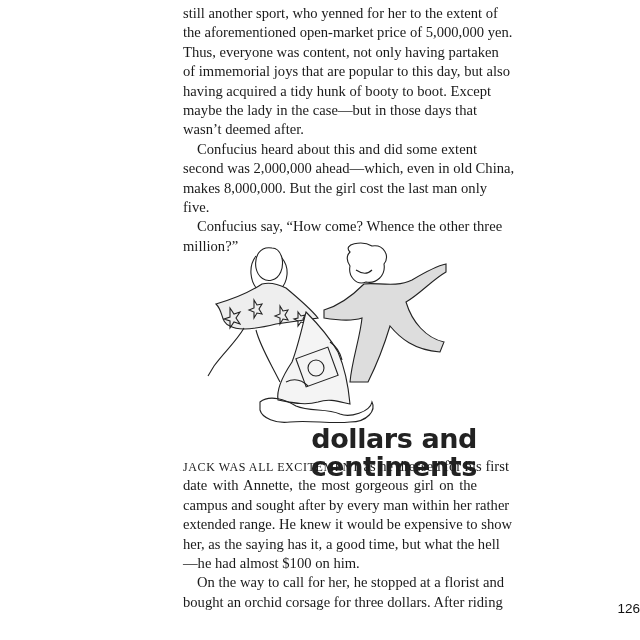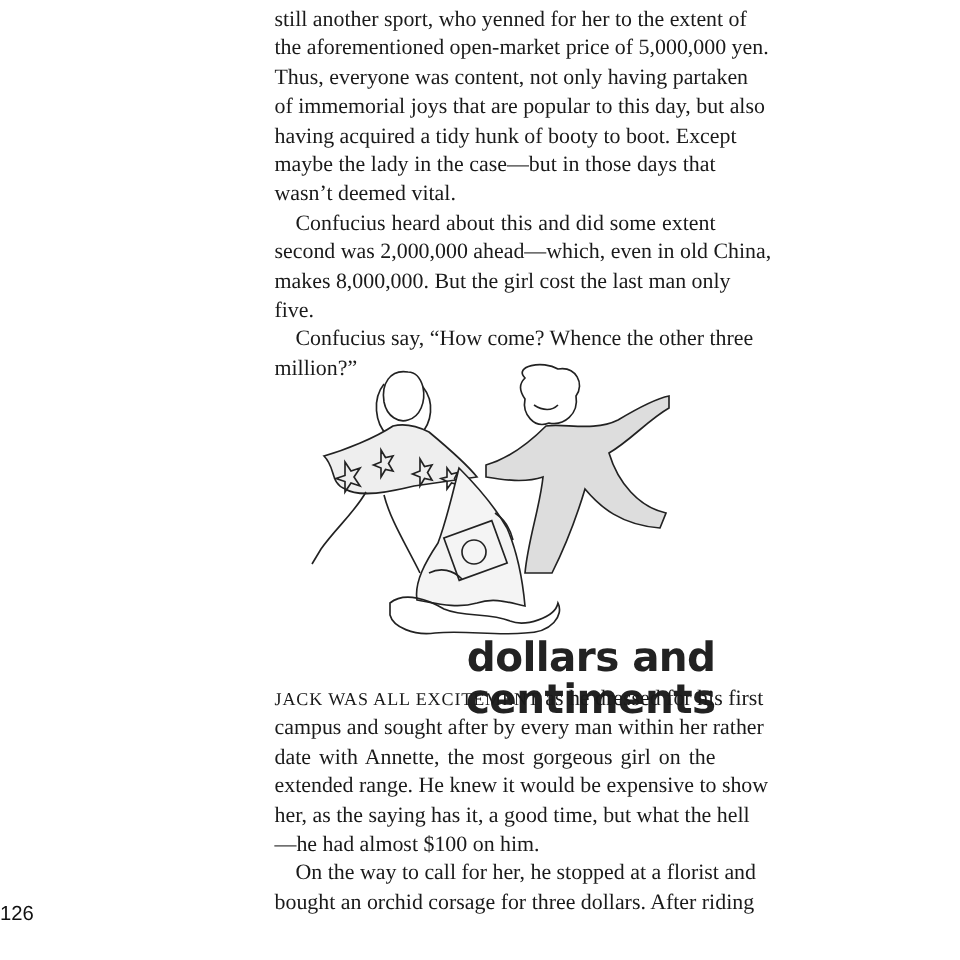--- a/index.html
+++ b/index.html
@@ -6,36 +6,36 @@
   body { width:640px; height:640px; position:relative; overflow:hidden; }
   .page { position:absolute; left:0; top:0; width:640px; height:472px; background:#fff; }
   .col { position:absolute; left:183px; width:294px; font-family:"Liberation Serif","DejaVu Serif",serif; color:#1a1a1a; font-size:14.6px; line-height:19.4px; }
   .ln { display:block; white-space:nowrap; text-align:justify; text-align-last:justify; height:19.4px; }
   .ln.last { text-align-last:left; }
   .ln.indent { padding-left:14px; }
   .top { top:4px; }
   .bottom { top:457px; }
   .sc { font-variant:small-caps; letter-spacing:0.6px; font-size:12px; }
   .heading { position:absolute; left:183px; width:294px; top:425px; text-align:right; font-family:"DejaVu Sans","Liberation Sans",sans-serif; font-weight:bold; font-size:27px; letter-spacing:-0.4px; color:#222; line-height:28px; }
-  .pageno { position:absolute; left:0; width:640px; top:601px; text-align:left; font-family:"Liberation Sans","DejaVu Sans",sans-serif; font-size:13.5px; color:#111; }
+  .pageno { position:absolute; left:0; width:640px; top:601px; text-align:right; font-family:"Liberation Sans","DejaVu Sans",sans-serif; font-size:13.5px; color:#111; }
   .illus { position:absolute; left:200px; top:242px; width:250px; height:186px; }
 </style>
 </head>
 <body>
 
 <div class="page">
 
   <div class="col top">
     <span class="ln">still another sport, who yenned for her to the extent of</span>
     <span class="ln">the aforementioned open-market price of 5,000,000 yen.</span>
     <span class="ln">Thus, everyone was content, not only having partaken</span>
     <span class="ln">of immemorial joys that are popular to this day, but also</span>
     <span class="ln">having acquired a tidy hunk of booty to boot. Except</span>
     <span class="ln">maybe the lady in the case—but in those days that</span>
-    <span class="ln last">wasn’t deemed vital.</span>
+    <span class="ln last">wasn’t deemed after.</span>
     <span class="ln indent">Confucius heard about this and did some extent</span>
     <span class="ln">second was 2,000,000 ahead—which, even in old China,</span>
     <span class="ln">makes 8,000,000. But the girl cost the last man only</span>
     <span class="ln last">five.</span>
     <span class="ln indent">Confucius say, “How come? Whence the other three</span>
     <span class="ln last">million?”</span>
   </div>
 
   <div class="illus">
     <svg width="250" height="186" viewBox="0 0 250 186">
@@ -61,22 +61,22 @@
 
         <path d="M60 160 C70 152 86 158 96 164 C110 170 126 166 140 172 C150 176 170 170 172 160 C176 168 168 180 150 180 C130 182 110 178 90 180 C76 182 62 176 60 168 Z"></path>
       </g>
     </svg>
   </div>
 
   <div class="heading">dollars and centiments</div>
 
   <div class="col bottom">
     <span class="ln"><span class="sc">JACK WAS ALL EXCITEMENT</span><span> as he dressed for his first</span></span>
+    <span class="ln">date with Annette, the most gorgeous girl on the</span>
     <span class="ln">campus and sought after by every man within her rather</span>
-    <span class="ln">date with Annette, the most gorgeous girl on the</span>
     <span class="ln">extended range. He knew it would be expensive to show</span>
     <span class="ln">her, as the saying has it, a good time, but what the hell</span>
     <span class="ln last">—he had almost $100 on him.</span>
     <span class="ln indent">On the way to call for her, he stopped at a florist and</span>
     <span class="ln">bought an orchid corsage for three dollars. After riding</span>
   </div>
 
   <div class="pageno">126</div>
 </div>
 

